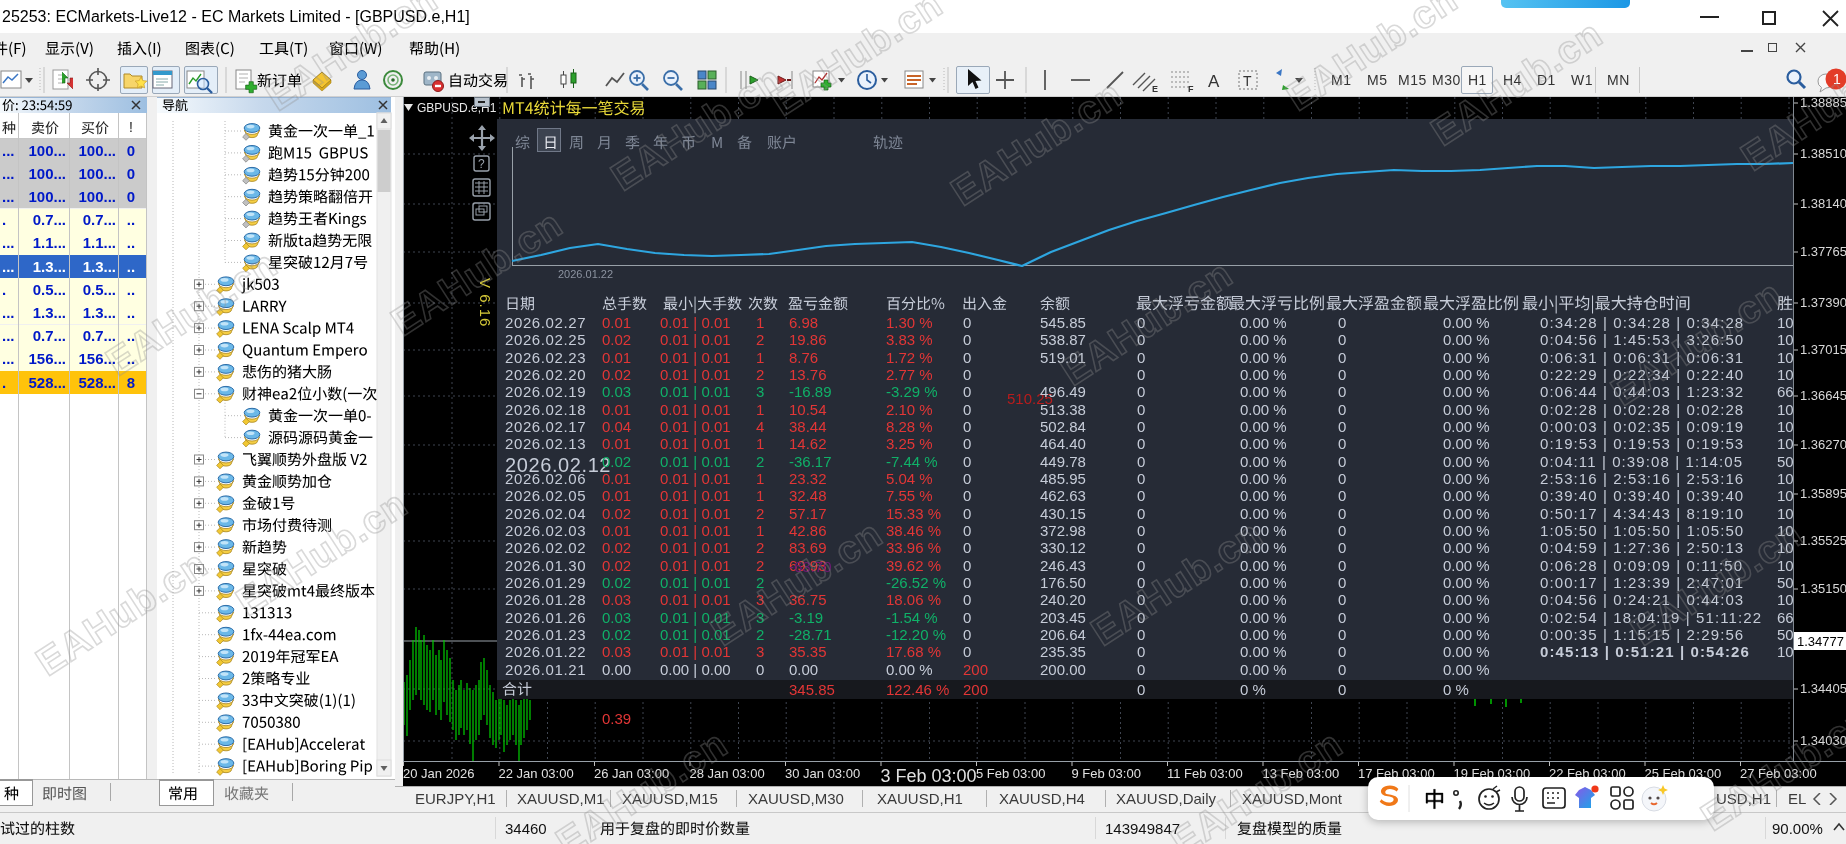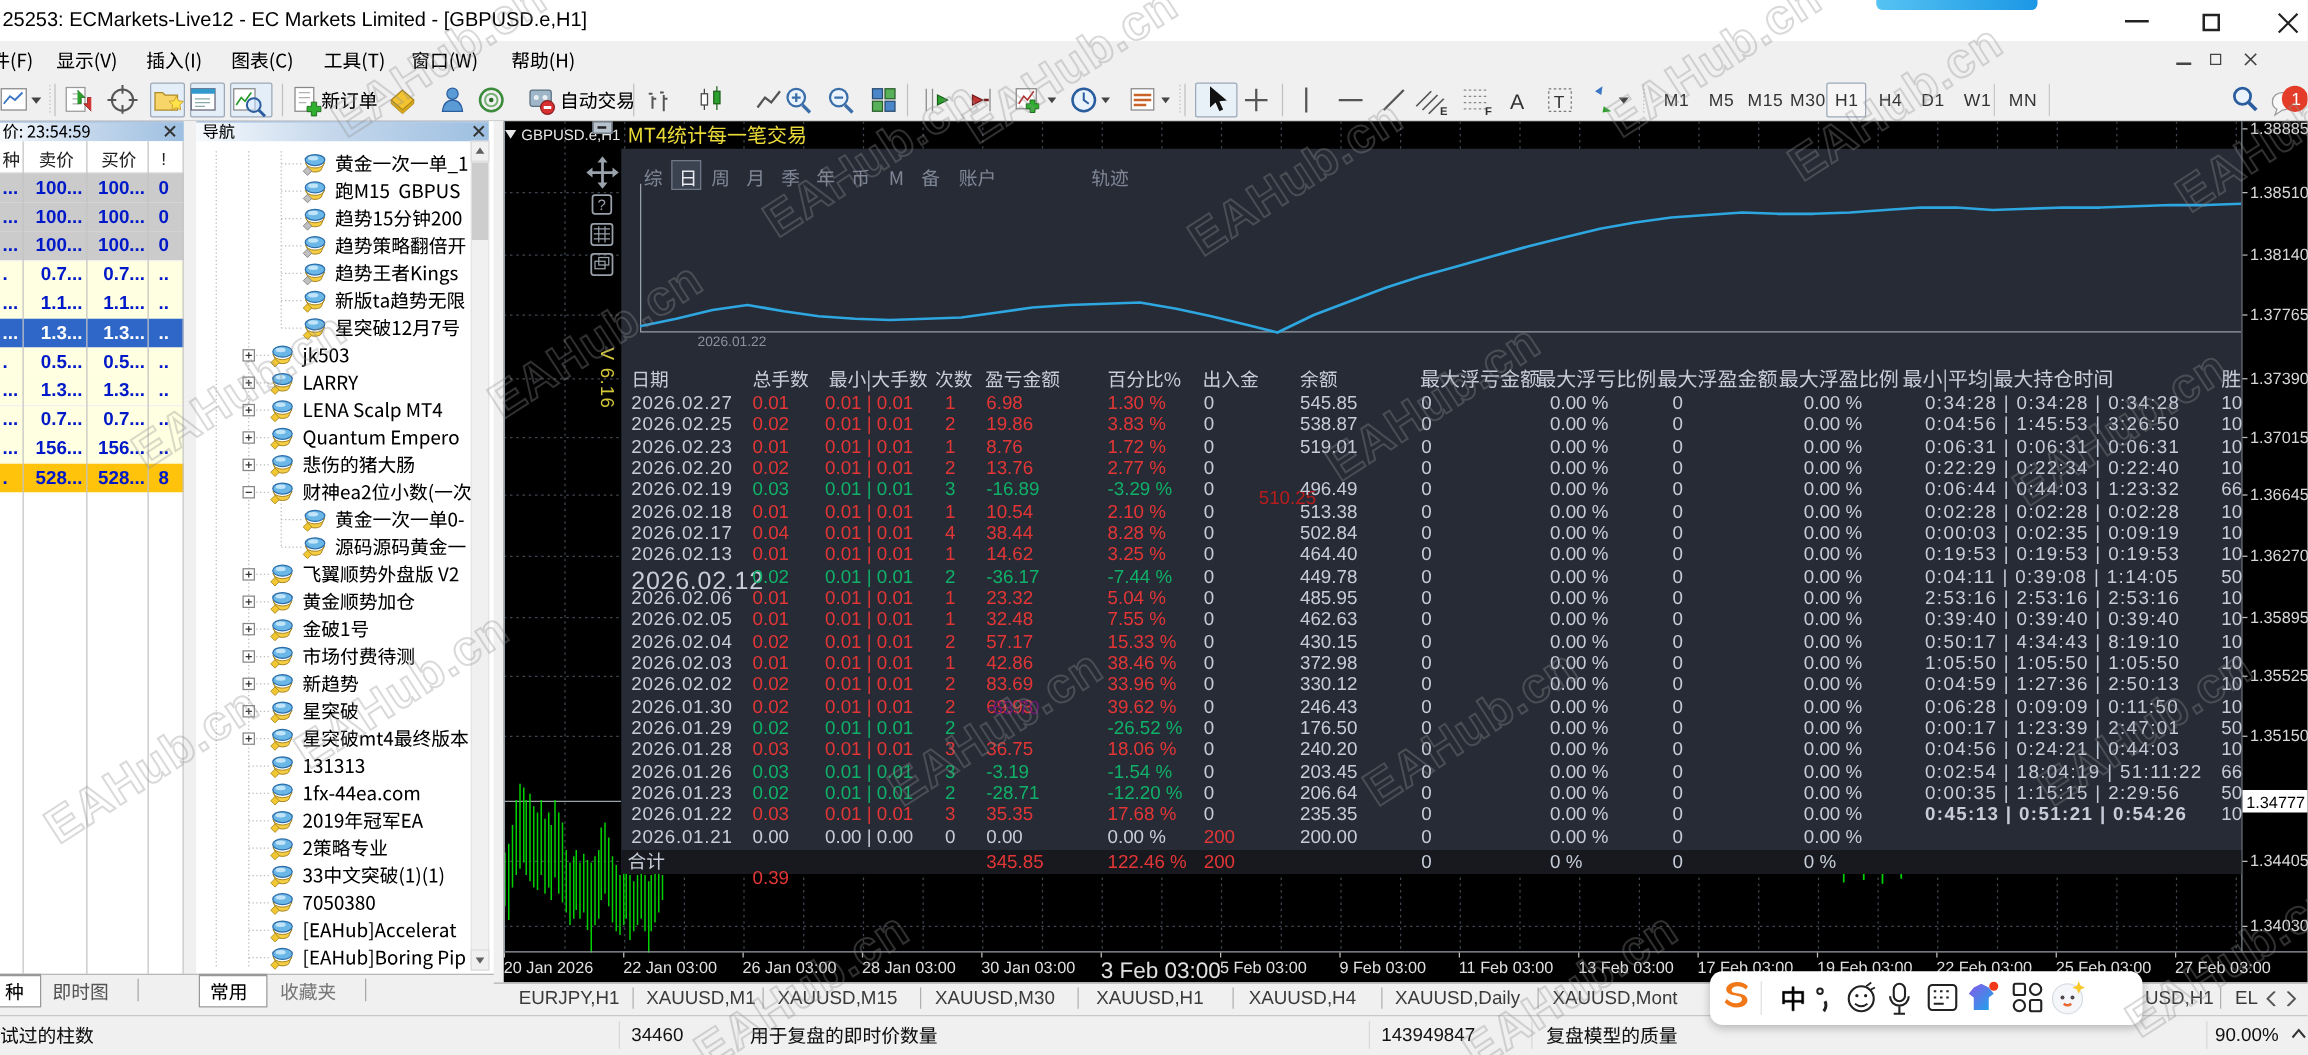--- a/index.html
+++ b/index.html
@@ -907,21 +907,21 @@
 <div class="ab " style="left:756px;top:660.6000000000001px;font-size:15px;color:#c6ccd8;">0</div>
 <div class="ab " style="left:789px;top:660.6000000000001px;font-size:15px;color:#c6ccd8;">0.00</div>
 <div class="ab " style="left:886px;top:660.6000000000001px;font-size:15px;color:#c6ccd8;">0.00 %</div>
 <div class="ab " style="left:963px;top:660.6000000000001px;font-size:15px;color:#e23636;">200</div>
 <div class="ab " style="left:1040px;top:660.6000000000001px;font-size:15px;color:#c6ccd8;">200.00</div>
 <div class="ab " style="left:1137px;top:660.6000000000001px;font-size:15px;color:#c6ccd8;">0</div>
 <div class="ab " style="left:1240px;top:660.6000000000001px;font-size:15px;color:#c6ccd8;">0.00 %</div>
 <div class="ab " style="left:1338px;top:660.6000000000001px;font-size:15px;color:#c6ccd8;">0</div>
 <div class="ab " style="left:1443px;top:660.6000000000001px;font-size:15px;color:#c6ccd8;">0.00 %</div>
 <div class="ab" style="left:497px;top:680px;width:1296px;height:19px;background:#17191e"></div>
-<div class="ab " style="left:602px;top:694px;font-size:15px;color:#e23636;">0.39</div>
+<div class="ab " style="left:602px;top:710px;font-size:15px;color:#e23636;">0.39</div>
 <div class="ab " style="left:789px;top:680.5px;font-size:15px;color:#e23636;">345.85</div>
 <div class="ab " style="left:886px;top:680.5px;font-size:15px;color:#e23636;">122.46 %</div>
 <div class="ab " style="left:963px;top:680.5px;font-size:15px;color:#e23636;">200</div>
 <div class="ab " style="left:1137px;top:680.5px;font-size:15px;color:#c6ccd8;">0</div>
 <div class="ab " style="left:1240px;top:680.5px;font-size:15px;color:#c6ccd8;">0 %</div>
 <div class="ab " style="left:1338px;top:680.5px;font-size:15px;color:#c6ccd8;">0</div>
 <div class="ab " style="left:1443px;top:680.5px;font-size:15px;color:#c6ccd8;">0 %</div>
 <div class="ab " style="left:1800px;top:95px;font-size:13px;color:#d8d8d8;">1.38885</div>
 <div class="ab " style="left:1800px;top:146px;font-size:13px;color:#d8d8d8;">1.38510</div>
 <div class="ab " style="left:1800px;top:196px;font-size:13px;color:#d8d8d8;">1.38140</div>

